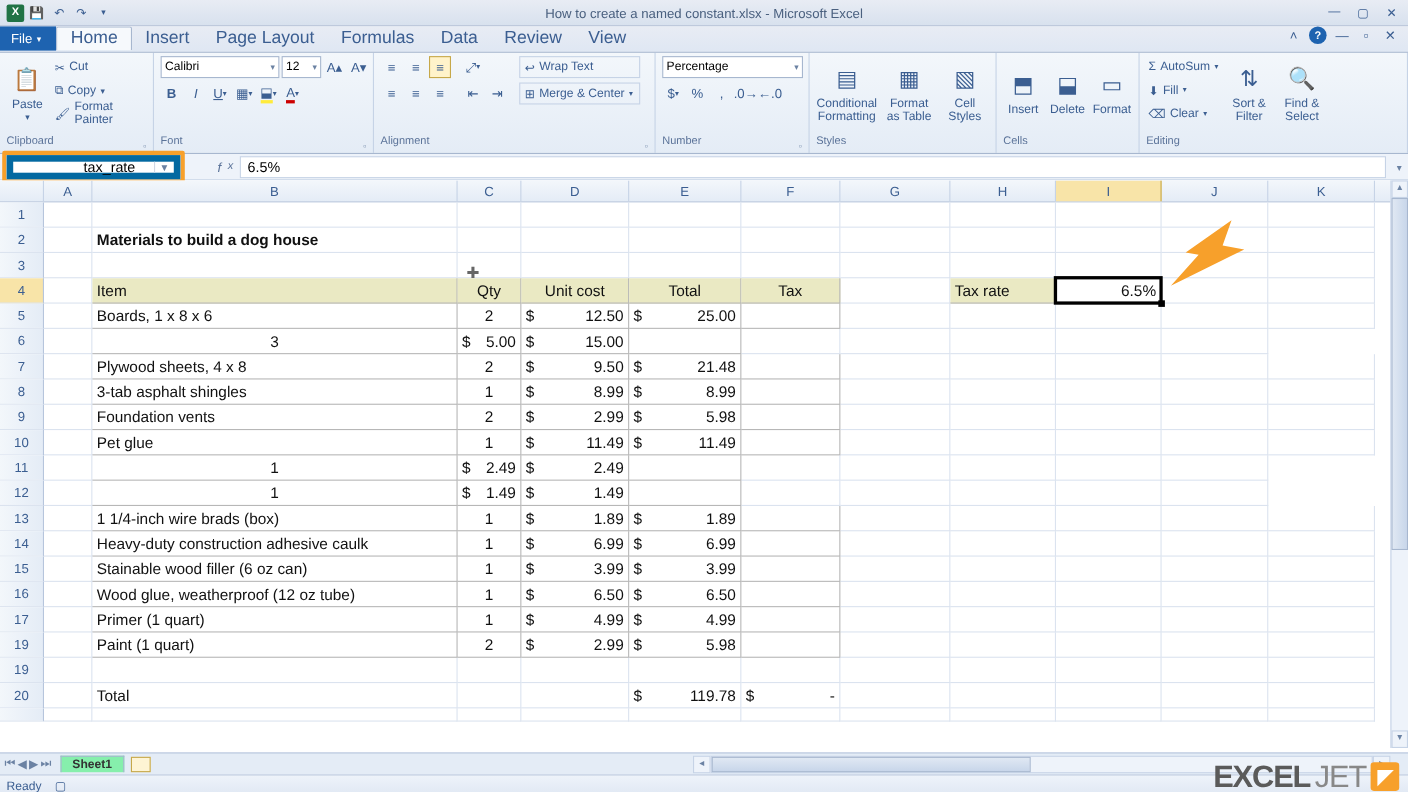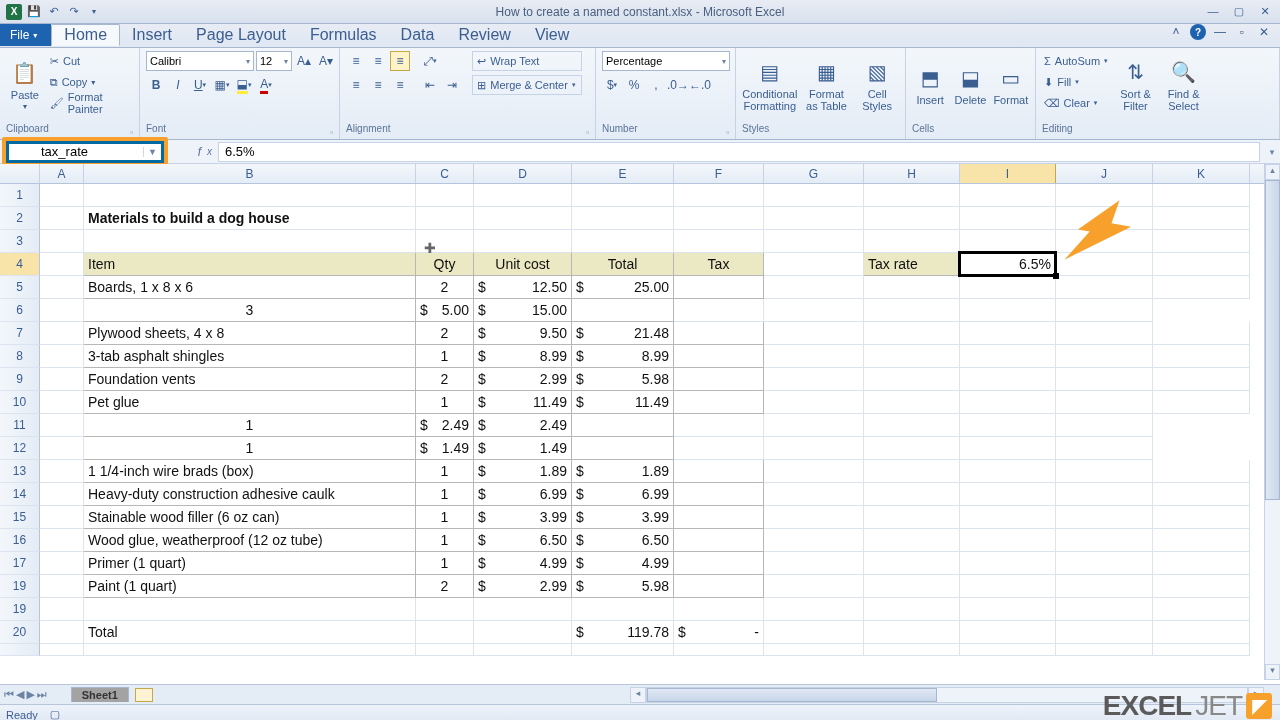--- a/index.html
+++ b/index.html
@@ -36,21 +36,21 @@
   .vstack { display: flex; flex-direction: column; gap: 1px; }
   .hstack { display: flex; gap: 2px; align-items: center; }
   .rbtn { width: 20px; height: 20px; display:flex; align-items:center; justify-content:center; color:#3b5e91; font-size:12px; border:1px solid transparent;}
   .rbtn.boxed{ border:1px solid #c6a84a; background:#fff3ca;}
   .combo { border: 1px solid #a7b7cf; background:#fff; height:20px; display:flex; align-items:center; justify-content:space-between; padding:0 3px; font-size:11px;}
   .combo .dd { font-size: 8px; color:#6b82a3;}
 
   
   .fbar { height: 24px; display: flex; align-items:center; border-bottom:1px solid #c6d3e6; background:#eef3fa;}
   .namebox-wrap { border:4px solid #f7a02b; border-radius:2px; margin:-2px 2px -2px 2px; }
-  .namebox { width: 158px; height: 22px; background: #fff; border: 3px solid #0369a1; display:flex; align-items:center; justify-content: space-between; padding: 0 4px 0 32px; font-size:13px;}
+  .namebox { width: 158px; height: 22px; background: #fff; border: 6px solid #0369a1; display:flex; align-items:center; justify-content: space-between; padding: 0 4px 0 64px; font-size:13px;}
   .namebox .dd { font-size:9px; color:#6b82a3; border-left:1px solid #d0d8e5; padding-left:4px;}
   .fx { width: 48px; display:flex; align-items:center; justify-content:flex-end; color:#5b7399; font-style:italic; padding-right:6px; gap:6px;}
   .formula { flex:1; background:#fff; border:1px solid #c6d3e6; height:20px; display:flex; align-items:center; padding:0 6px; font-size:13px; margin-right:4px;}
   .fexp { width:16px; text-align:center; color:#6b82a3; font-size:9px;}
 
   
   .gridwrap { position: relative; height: 520px; overflow:hidden; background:#fff;}
   .colheads { display: grid; grid-template-columns: 40px 44px 332px 58px 98px 102px 90px 100px 96px 96px 97px 97px; height:20px; background:linear-gradient(#f3f7fb,#e4ecf6); border-bottom:1px solid #b6c5dc;}
   .colheads div { border-right:1px solid #c6d3e6; text-align:center; font-size:12px; color:#3b5e91; display:flex; align-items:center; justify-content:center;}
   .colheads .sel { background:#f8e4a8; border-color:#c6a84a;}
@@ -68,21 +68,21 @@
   .selcell { position:relative; }
   .selcell::after { content:""; position:absolute; inset:-2px; border:3px solid #000; pointer-events:none;}
   .selcell .handle { position:absolute; right:-4px; bottom:-4px; width:6px; height:6px; background:#000;}
 
   
   .arrow { position:absolute; left:1040px; top:192px; width:80px; height:80px; pointer-events:none;}
 
   
   .sheettabs { height:20px; border-top:1px solid #b6c5dc; background:#e4ecf6; display:flex; align-items:center; font-size:11px; position:relative;}
   .sheettabs .nav { display:flex; gap:2px; padding:0 4px; color:#6b82a3;}
-  .sheettabs .stab { background:#a3a3a3; border:1px solid #a7b7cf; border-bottom:none; padding:1px 10px; margin-left:20px; font-weight:bold; color:#333;}
+  .sheettabs .stab { background:#86efac; border:1px solid #a7b7cf; border-bottom:none; padding:1px 10px; margin-left:4px; font-weight:bold; color:#333;}
   .sheettabs .newtab { margin-left:6px; width:18px; height:14px; background:#fef4d4; border:1px solid #c6a84a;}
   .sheettabs .hscroll { position:absolute; left:630px; right:16px; display:flex; align-items:center;}
   .sheettabs .hscroll .btn{ width:16px; height:16px; background:#eef3fa; border:1px solid #c6d3e6; text-align:center; font-size:9px; color:#6b82a3;}
   .sheettabs .hscroll .track{ flex:1; height:16px; border:1px solid #c6d3e6; background:#eef3fa; position:relative;}
   .sheettabs .hscroll .thumb{ position:absolute; left:0; width:290px; top:0; bottom:0; background:linear-gradient(#e0e8f3,#c8d6ea); border:1px solid #a7b7cf;}
   .vscroll { position:absolute; right:0; top:164px; bottom:40px; width:16px; background:#eef3fa; border-left:1px solid #c6d3e6;}
   .vscroll .btn{height:16px;border:1px solid #c6d3e6;text-align:center;font-size:9px;color:#6b82a3;}
   .vscroll .thumb{position:absolute; top:16px; left:0; right:0; height:320px; background:linear-gradient(90deg,#e0e8f3,#c8d6ea); border:1px solid #a7b7cf;}
 
   

